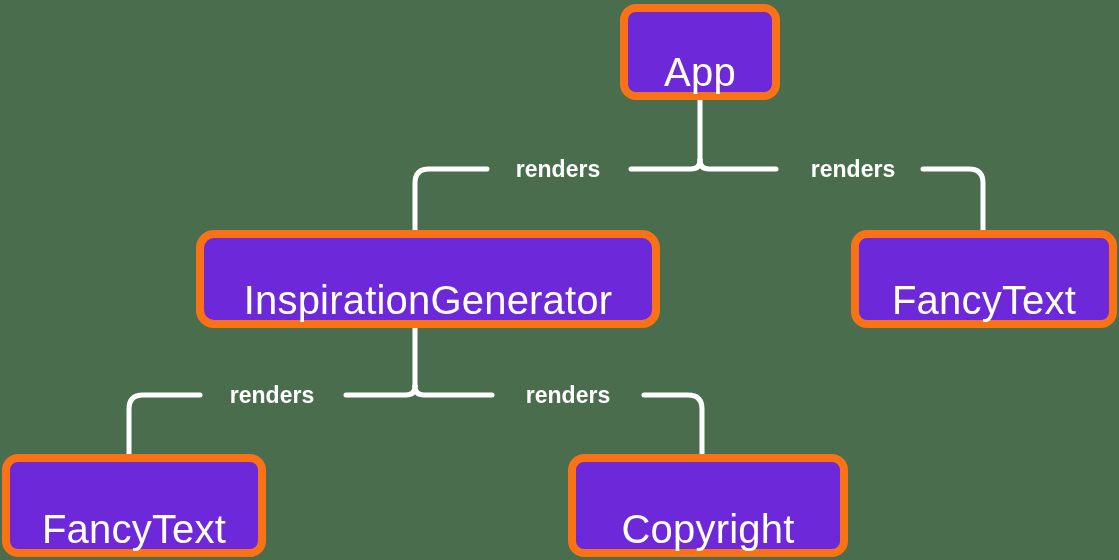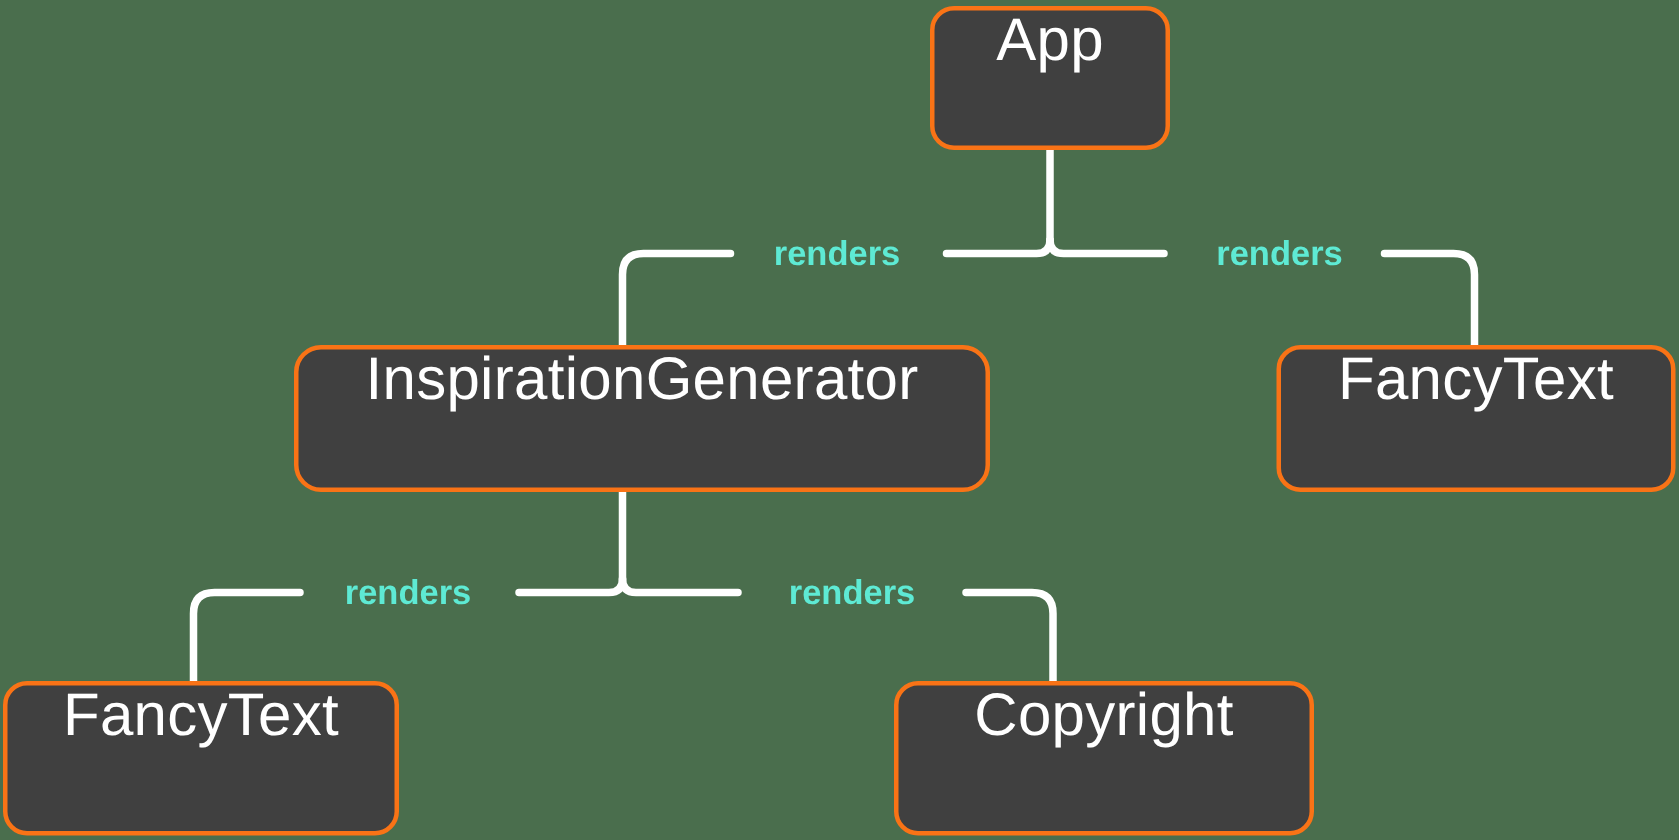--- a/index.html
+++ b/index.html
@@ -24,37 +24,37 @@
     position: absolute;
     left: 0;
     top: 0;
     width: 1119px;
     height: 560px;
     pointer-events: none;
   }
   .node {
     position: absolute;
     box-sizing: border-box;
-    background: #404040;
-    border: 3px solid #f97316;
+    background: #6d28d9;
+    border: 8px solid #f97316;
     border-radius: 16px;
     display: flex;
-    align-items: flex-start;
+    align-items: flex-end;
     justify-content: center;
     color: #ffffff;
     font-size: 40px;
     font-weight: 400;
     letter-spacing: 0.2px;
     line-height: 1;
     white-space: nowrap;
     z-index: 2;
   }
   .edge-label {
     position: absolute;
-    color: #5eead4;
+    color: #ffffff;
     font-size: 23px;
     font-weight: 700;
     line-height: 1;
     white-space: nowrap;
     transform: translate(-50%, -50%);
     z-index: 3;
   }
 </style>
 </head>
 <body>
@@ -90,21 +90,21 @@
   </div>
 
   <div class="node" style="left:851px; top:230px; width:266px; height:98px;">
     <span>FancyText</span>
   </div>
 
   <div class="node" style="left:2px; top:454px; width:264px; height:103px;">
     <span>FancyText</span>
   </div>
 
-  <div class="node" style="left:568px; top:454px; width:280px; height:103px;margin-left:28px;">
+  <div class="node" style="left:568px; top:454px; width:280px; height:103px;">
     <span>Copyright</span>
   </div>
 
   <div class="edge-label" style="left:558px; top:169px;">renders</div>
 
   <div class="edge-label" style="left:853px; top:169px;">renders</div>
 
   <div class="edge-label" style="left:272px; top:395px;">renders</div>
 
   <div class="edge-label" style="left:568px; top:395px;">renders</div>

